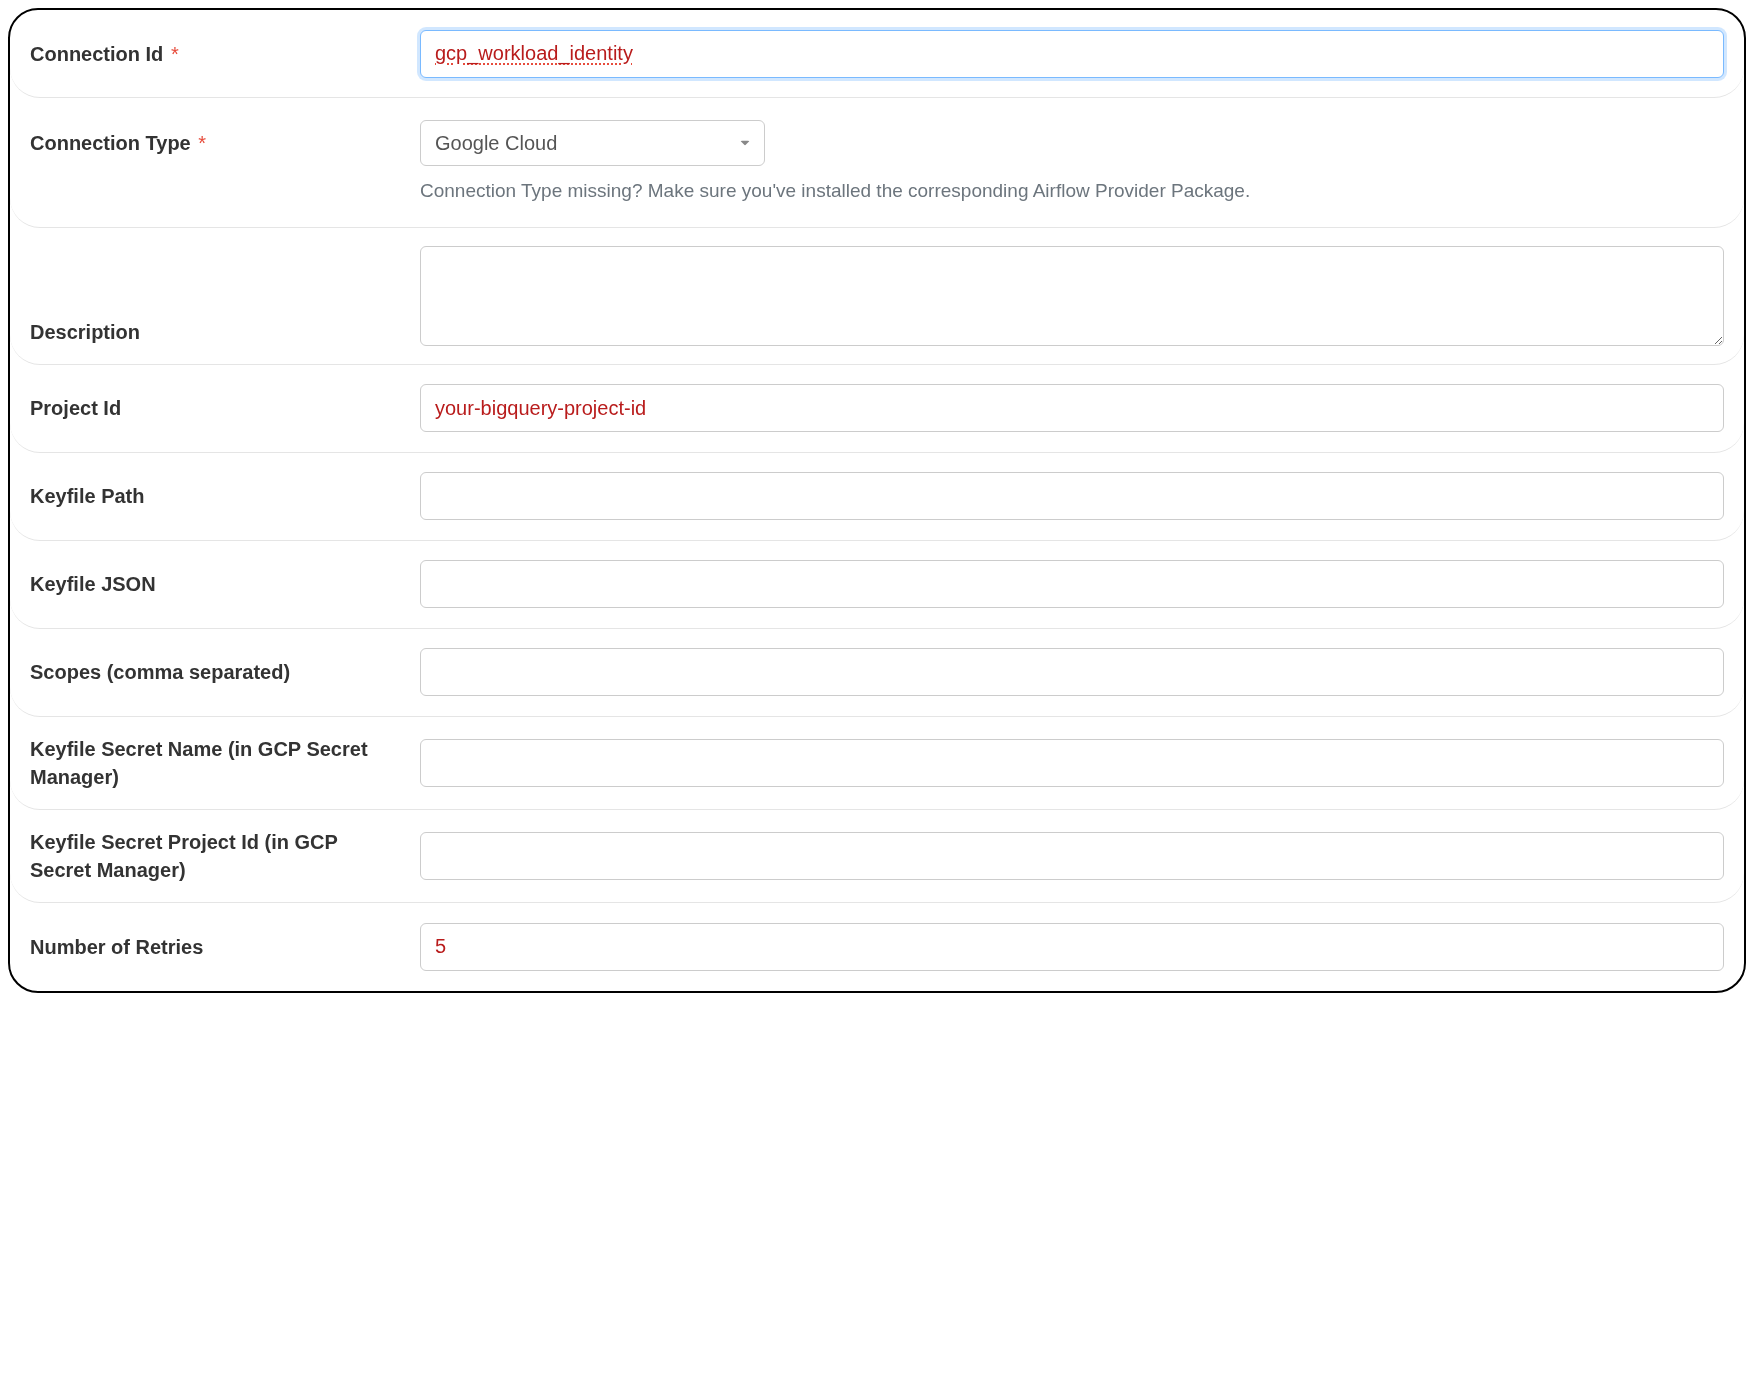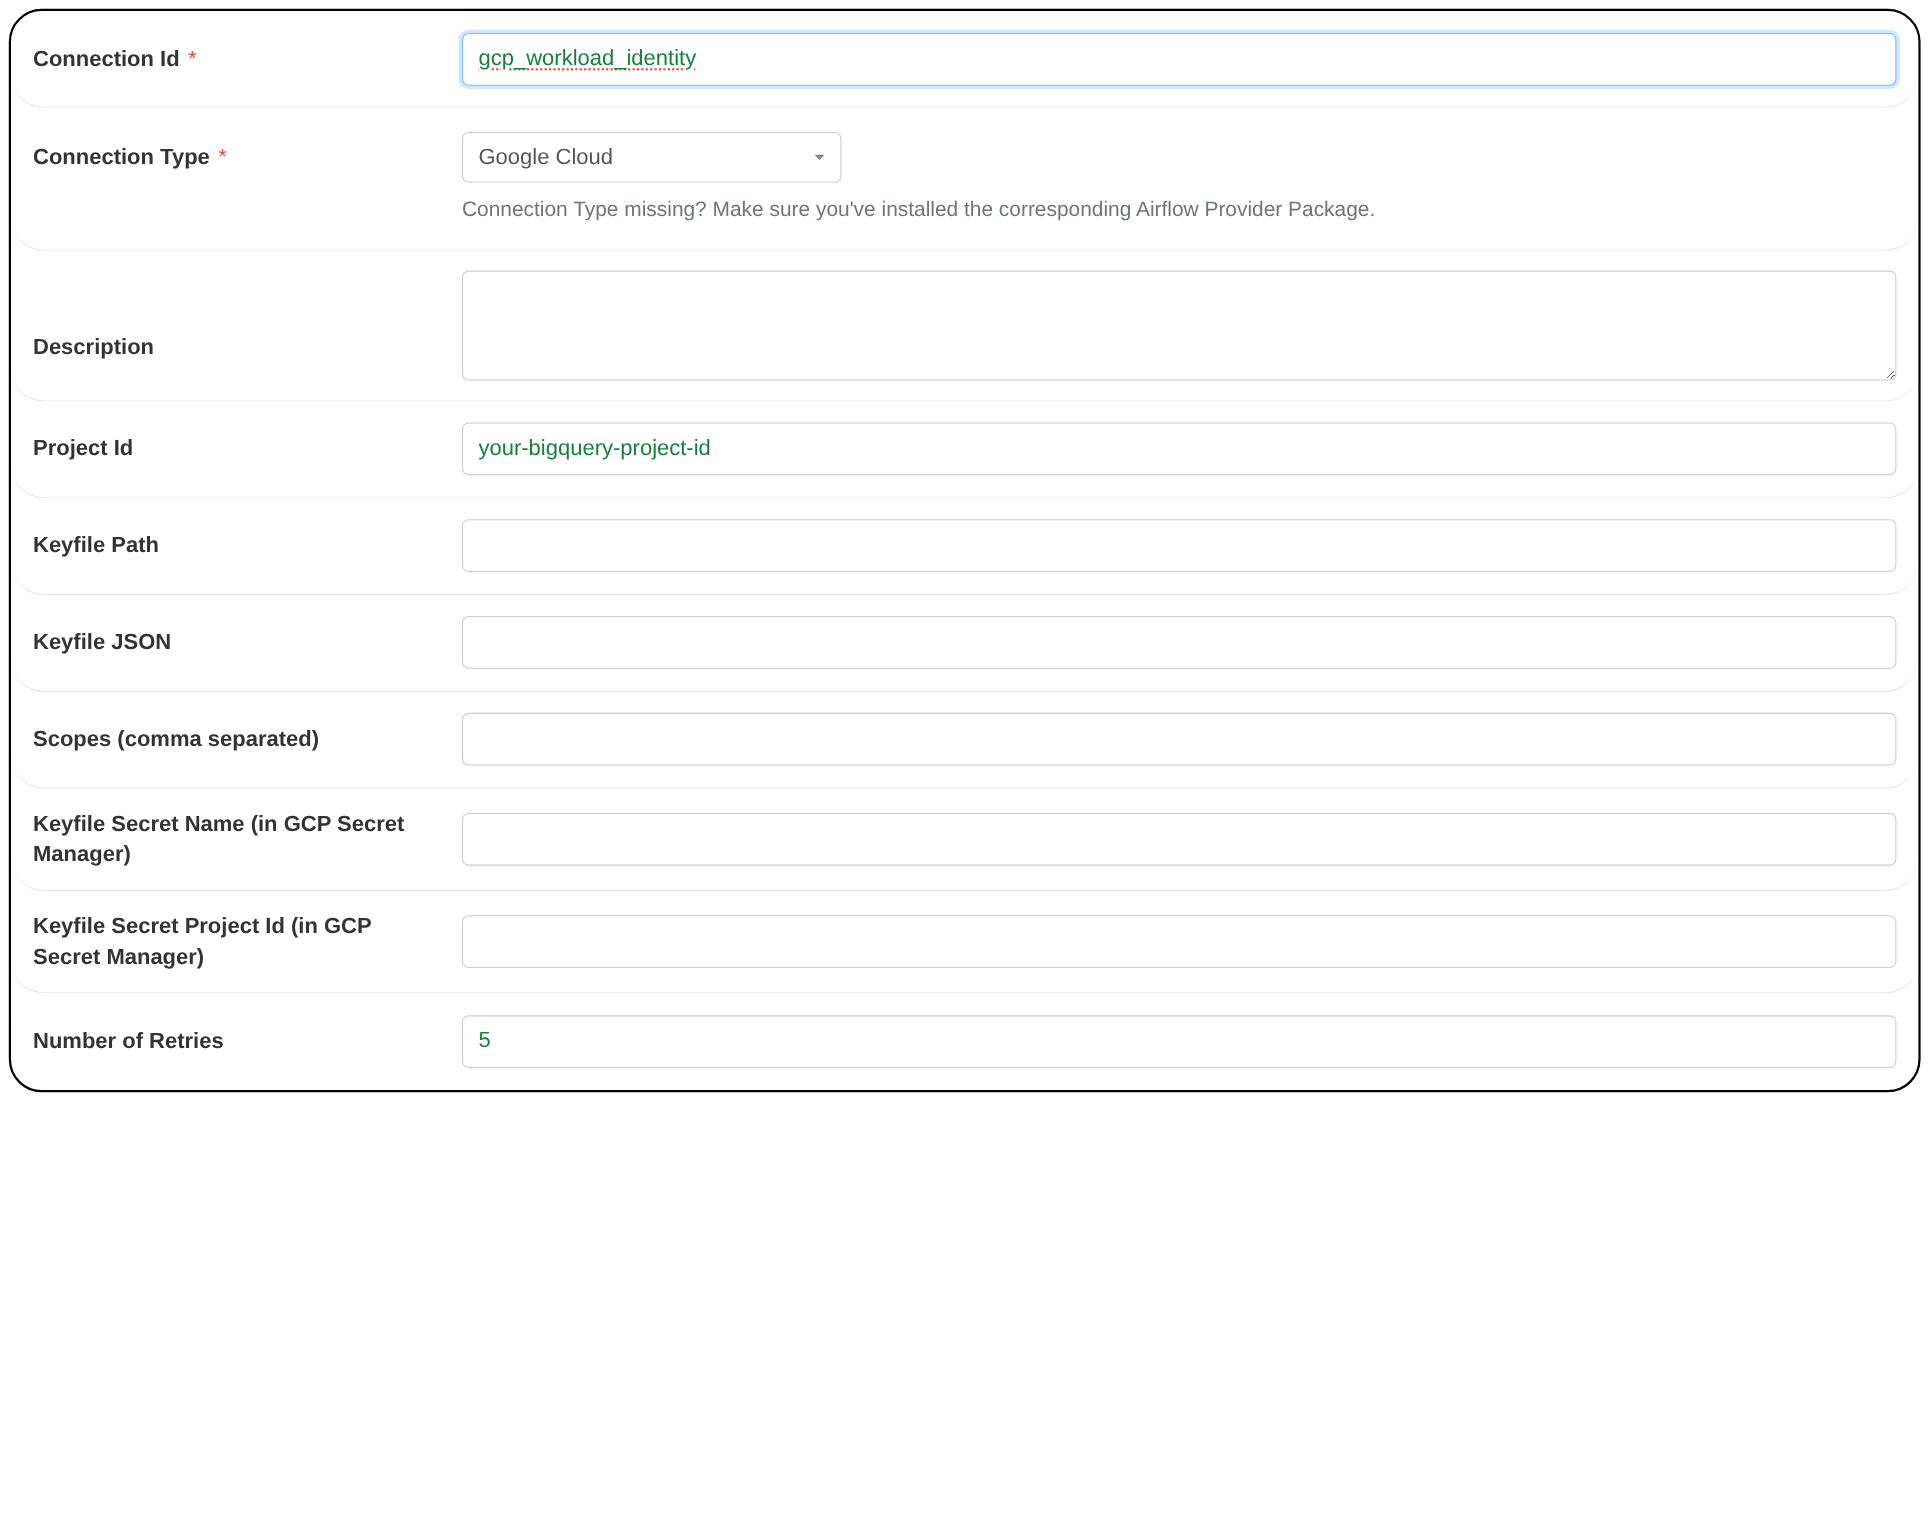--- a/index.html
+++ b/index.html
@@ -52,21 +52,21 @@
       flex: 1;
       display: flex;
       flex-direction: column;
       gap: 12px;
     }
     .text-input {
       width: 100%;
       height: 48px;
       padding: 8px 14px;
       font-size: 20px;
-      color: #15803d;
+      color: #b91c1c;
       border: 1px solid #ccc;
       border-radius: 6px;
       background: #fff;
       font-family: inherit;
     }
     .text-input.focused {
       border: 1px solid #7abaff;
       box-shadow: 0 0 0 3px rgba(122, 186, 255, 0.35);
       outline: none;
     }
@@ -120,21 +120,21 @@
       font-size: 19px;
       color: #6c757d;
       line-height: 1.4;
     }
     .type-label-cell {
       display: flex;
       align-items: center;
       min-height: 46px;
     }
     .desc-row {
-      align-items: center;
+      align-items: flex-end;
     }
     .desc-row .label-cell {
       padding-top: 40px;
     }
   </style>
 </head>
 <body>
 
 <div class="form-container">
 

